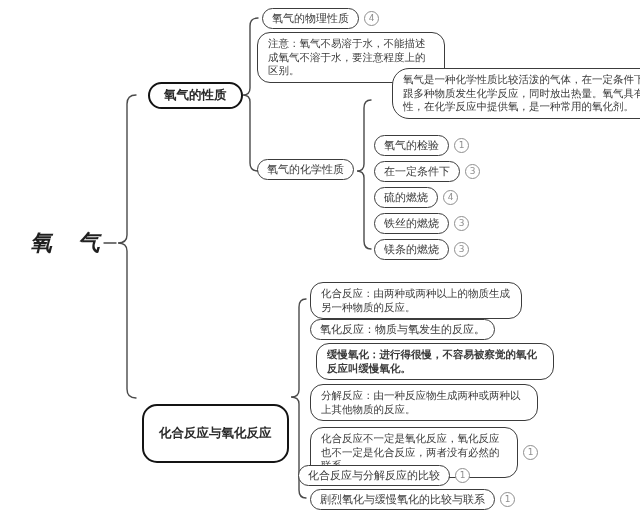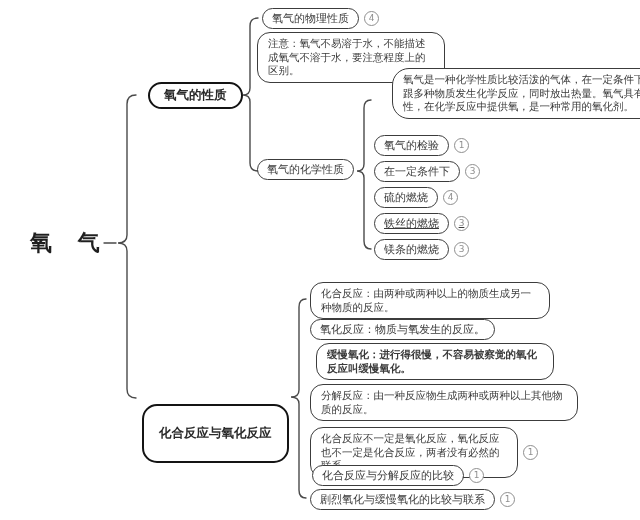--- a/index.html
+++ b/index.html
@@ -47,21 +47,21 @@
       <path d="M136 95 Q127 95 127 104 L127 235 Q127 243 118 243 Q127 243 127 251 L127 389 Q127 398 136 398"></path>
 
       <path d="M258 18 Q250 18 250 26 L250 88 Q250 95 243 95 Q250 95 250 102 L250 163 Q250 171 258 171"></path>
 
       <path d="M371 100 Q364 100 364 108 L364 164 Q364 171 357 171 Q364 171 364 178 L364 241 Q364 249 371 249"></path>
 
       <path d="M306 299 Q299 299 299 307 L299 390 Q299 397 291 397 Q299 397 299 404 L299 490 Q299 498 306 498"></path>
     </g>
   </svg>
 
-  <div class="abs root-label" style="left:30px;top:228px;">氧 气</div>
+  <div class="abs root-label" style="left:30px;top:228px;font-style:italic;">氧 气</div>
 
   <div class="abs main-topic" style="left:148px;top:82px;">氧气的性质</div>
 
   <div class="item" style="left:262px;top:8px;">
     <span class="pill">氧气的物理性质</span>
     <span class="badge">4</span>
   </div>
 
   <div class="abs box" style="left:257px;top:32px;width:188px;">注意：氧气不易溶于水，不能描述成氧气不溶于水，要注意程度上的区别。</div>
 
@@ -74,45 +74,45 @@
     <span class="badge">1</span>
   </div>
   <div class="item" style="left:374px;top:161px;">
     <span class="pill">在一定条件下</span>
     <span class="badge">3</span>
   </div>
   <div class="item" style="left:374px;top:187px;">
     <span class="pill">硫的燃烧</span>
     <span class="badge">4</span>
   </div>
-  <div class="item" style="left:374px;top:213px;text-decoration:underline;">
+  <div class="item" style="left:374px;top:213px;">
     <span class="pill">铁丝的燃烧</span>
     <span class="badge">3</span>
   </div>
   <div class="item" style="left:374px;top:239px;">
     <span class="pill">镁条的燃烧</span>
     <span class="badge">3</span>
   </div>
 
   <div class="abs main-topic" style="left:142px;top:404px;padding:19px 15px;">化合反应与氧化反应</div>
 
-  <div class="abs box" style="left:310px;top:282px;width:240px;">化合反应：由两种或两种以上的物质生成另一种物质的反应。</div>
+  <div class="abs box" style="left:310px;top:282px;width:212px;">化合反应：由两种或两种以上的物质生成另一种物质的反应。</div>
 
   <div class="abs pill" style="left:310px;top:319px;">氧化反应：物质与氧发生的反应。</div>
 
   <div class="abs box" style="left:316px;top:343px;width:238px;font-weight:bold;">缓慢氧化：进行得很慢，不容易被察觉的氧化反应叫缓慢氧化。</div>
 
-  <div class="abs box" style="left:310px;top:384px;width:268px;">分解反应：由一种反应物生成两种或两种以上其他物质的反应。</div>
+  <div class="abs box" style="left:310px;top:384px;width:228px;">分解反应：由一种反应物生成两种或两种以上其他物质的反应。</div>
 
   <div class="item" style="left:310px;top:427px;">
     <span class="box" style="width:208px;">化合反应不一定是氧化反应，氧化反应也不一定是化合反应，两者没有必然的联系。</span>
     <span class="badge">1</span>
   </div>
 
-  <div class="item" style="left:312px;top:465px;">
+  <div class="item" style="left:298px;top:465px;">
     <span class="pill">化合反应与分解反应的比较</span>
     <span class="badge">1</span>
   </div>
 
   <div class="item" style="left:310px;top:489px;">
     <span class="pill">剧烈氧化与缓慢氧化的比较与联系</span>
     <span class="badge">1</span>
   </div>
 
 </div>

